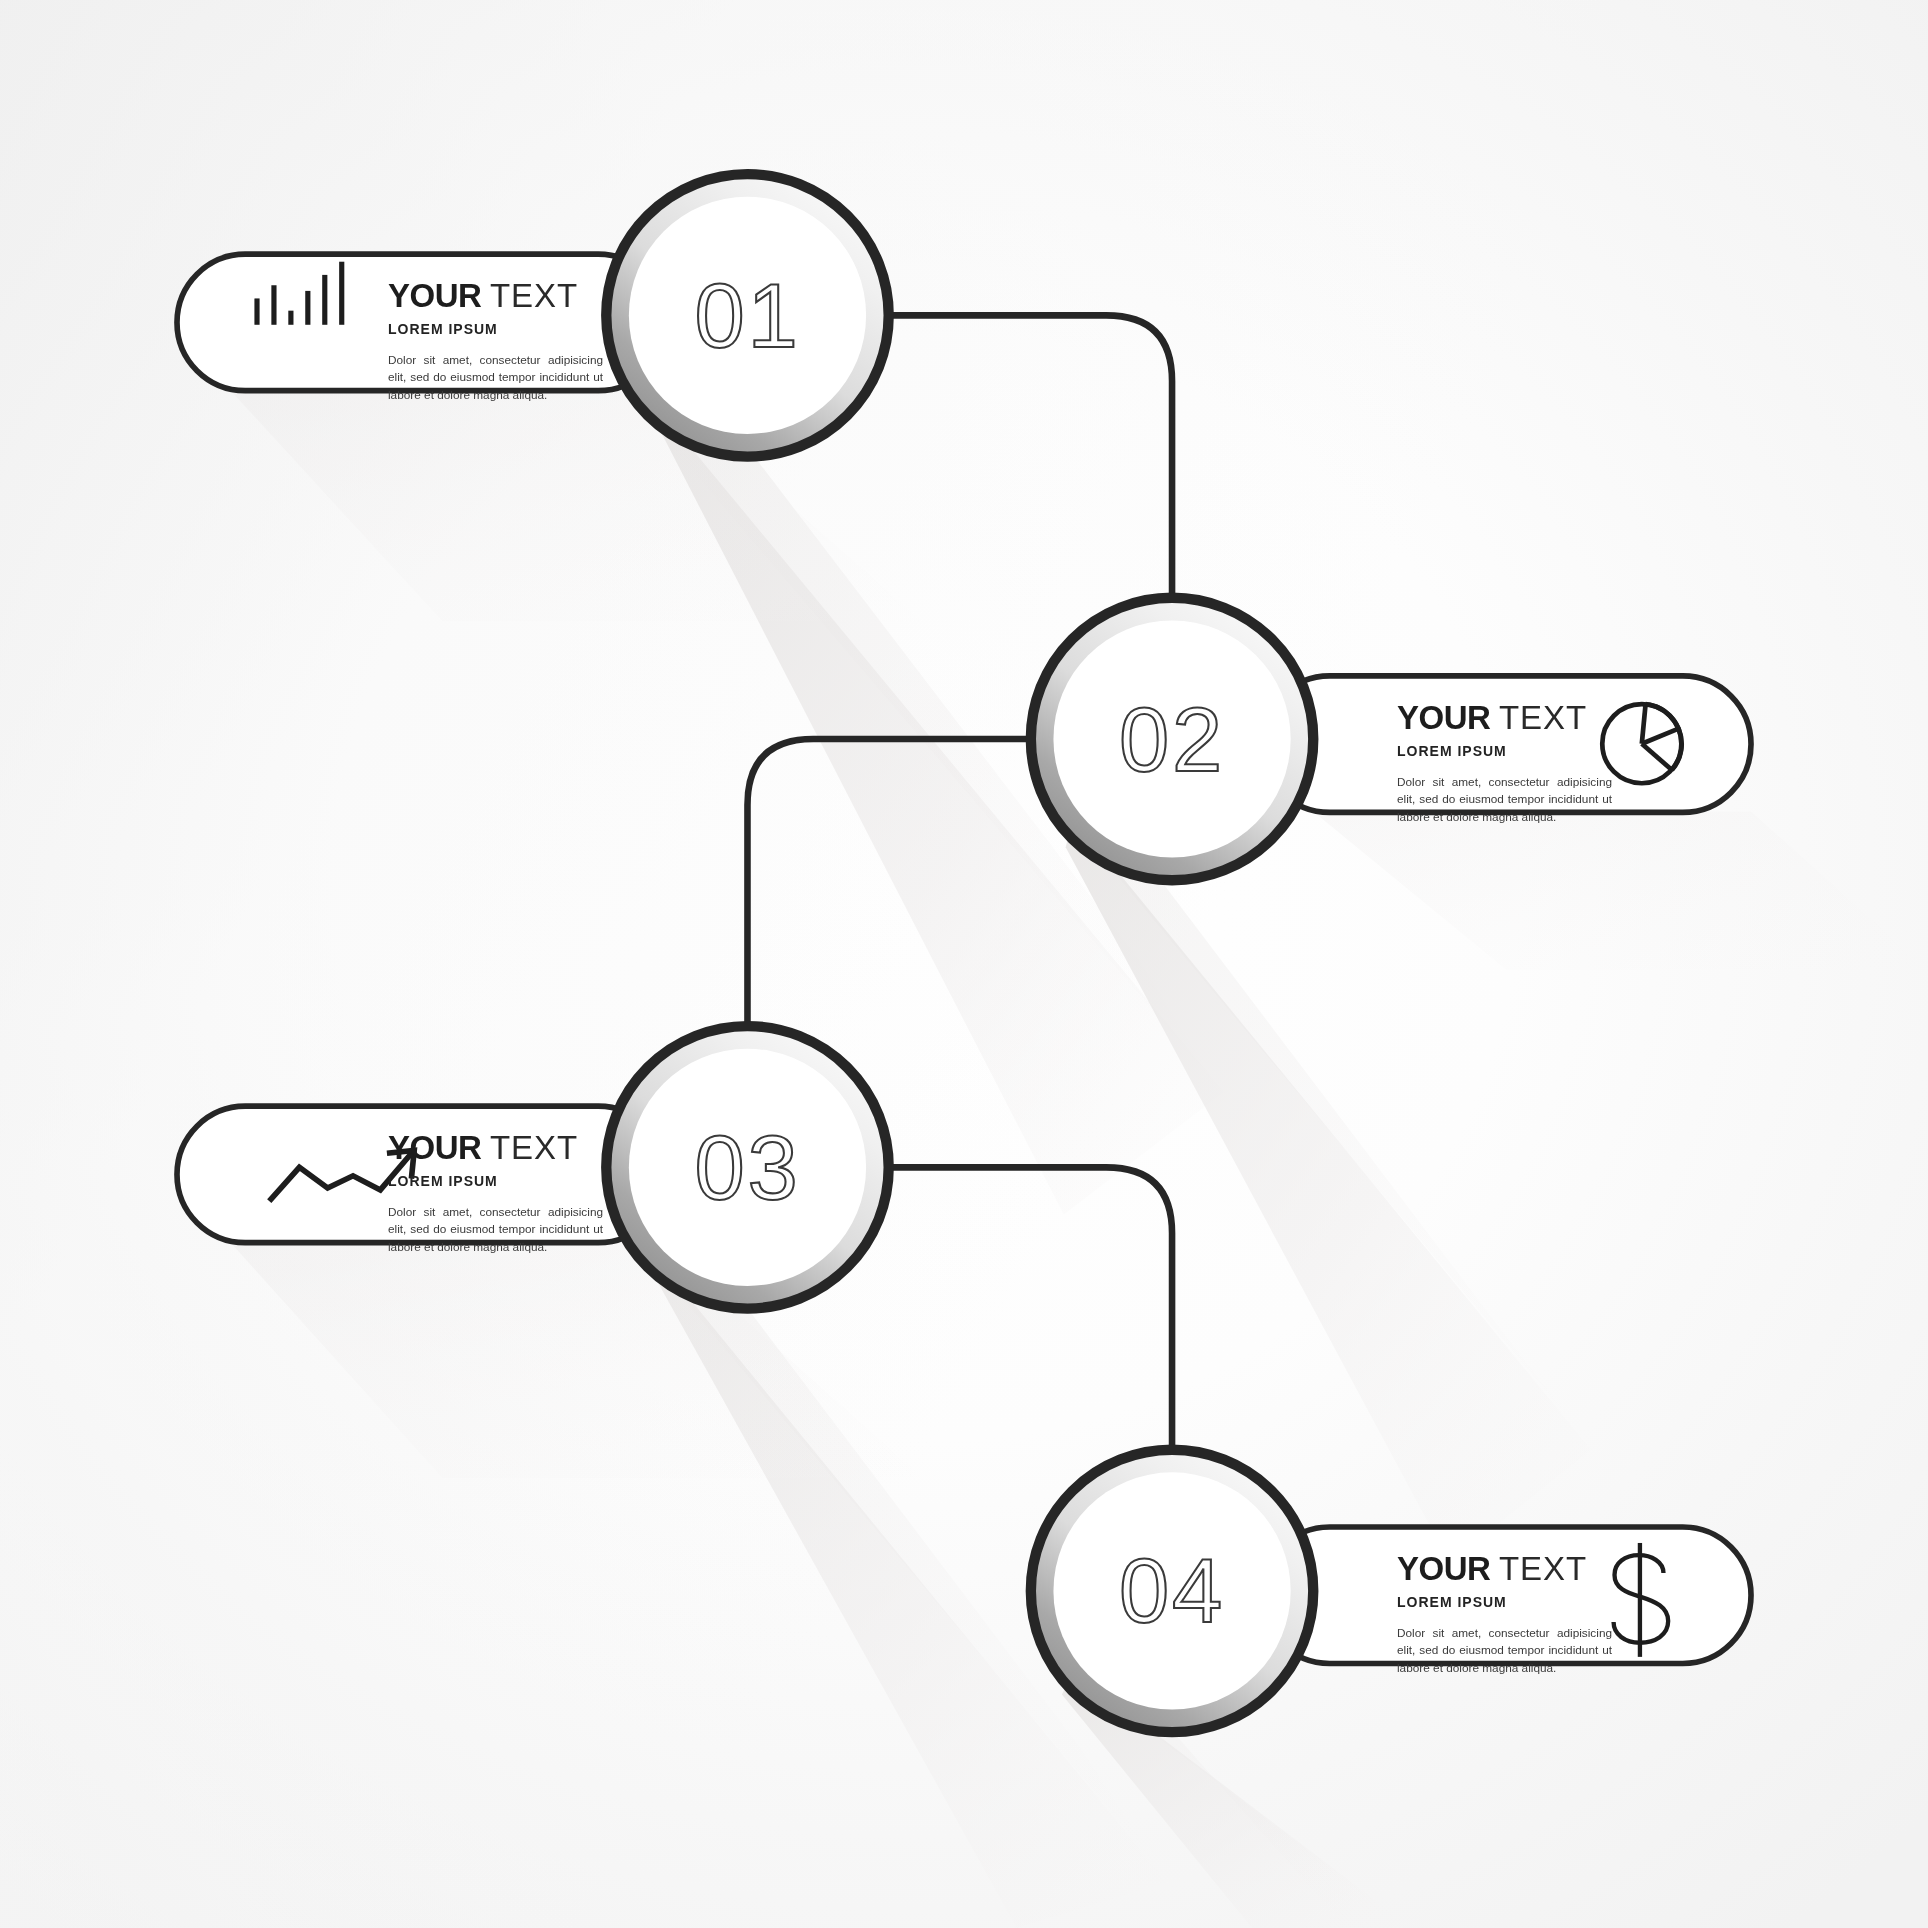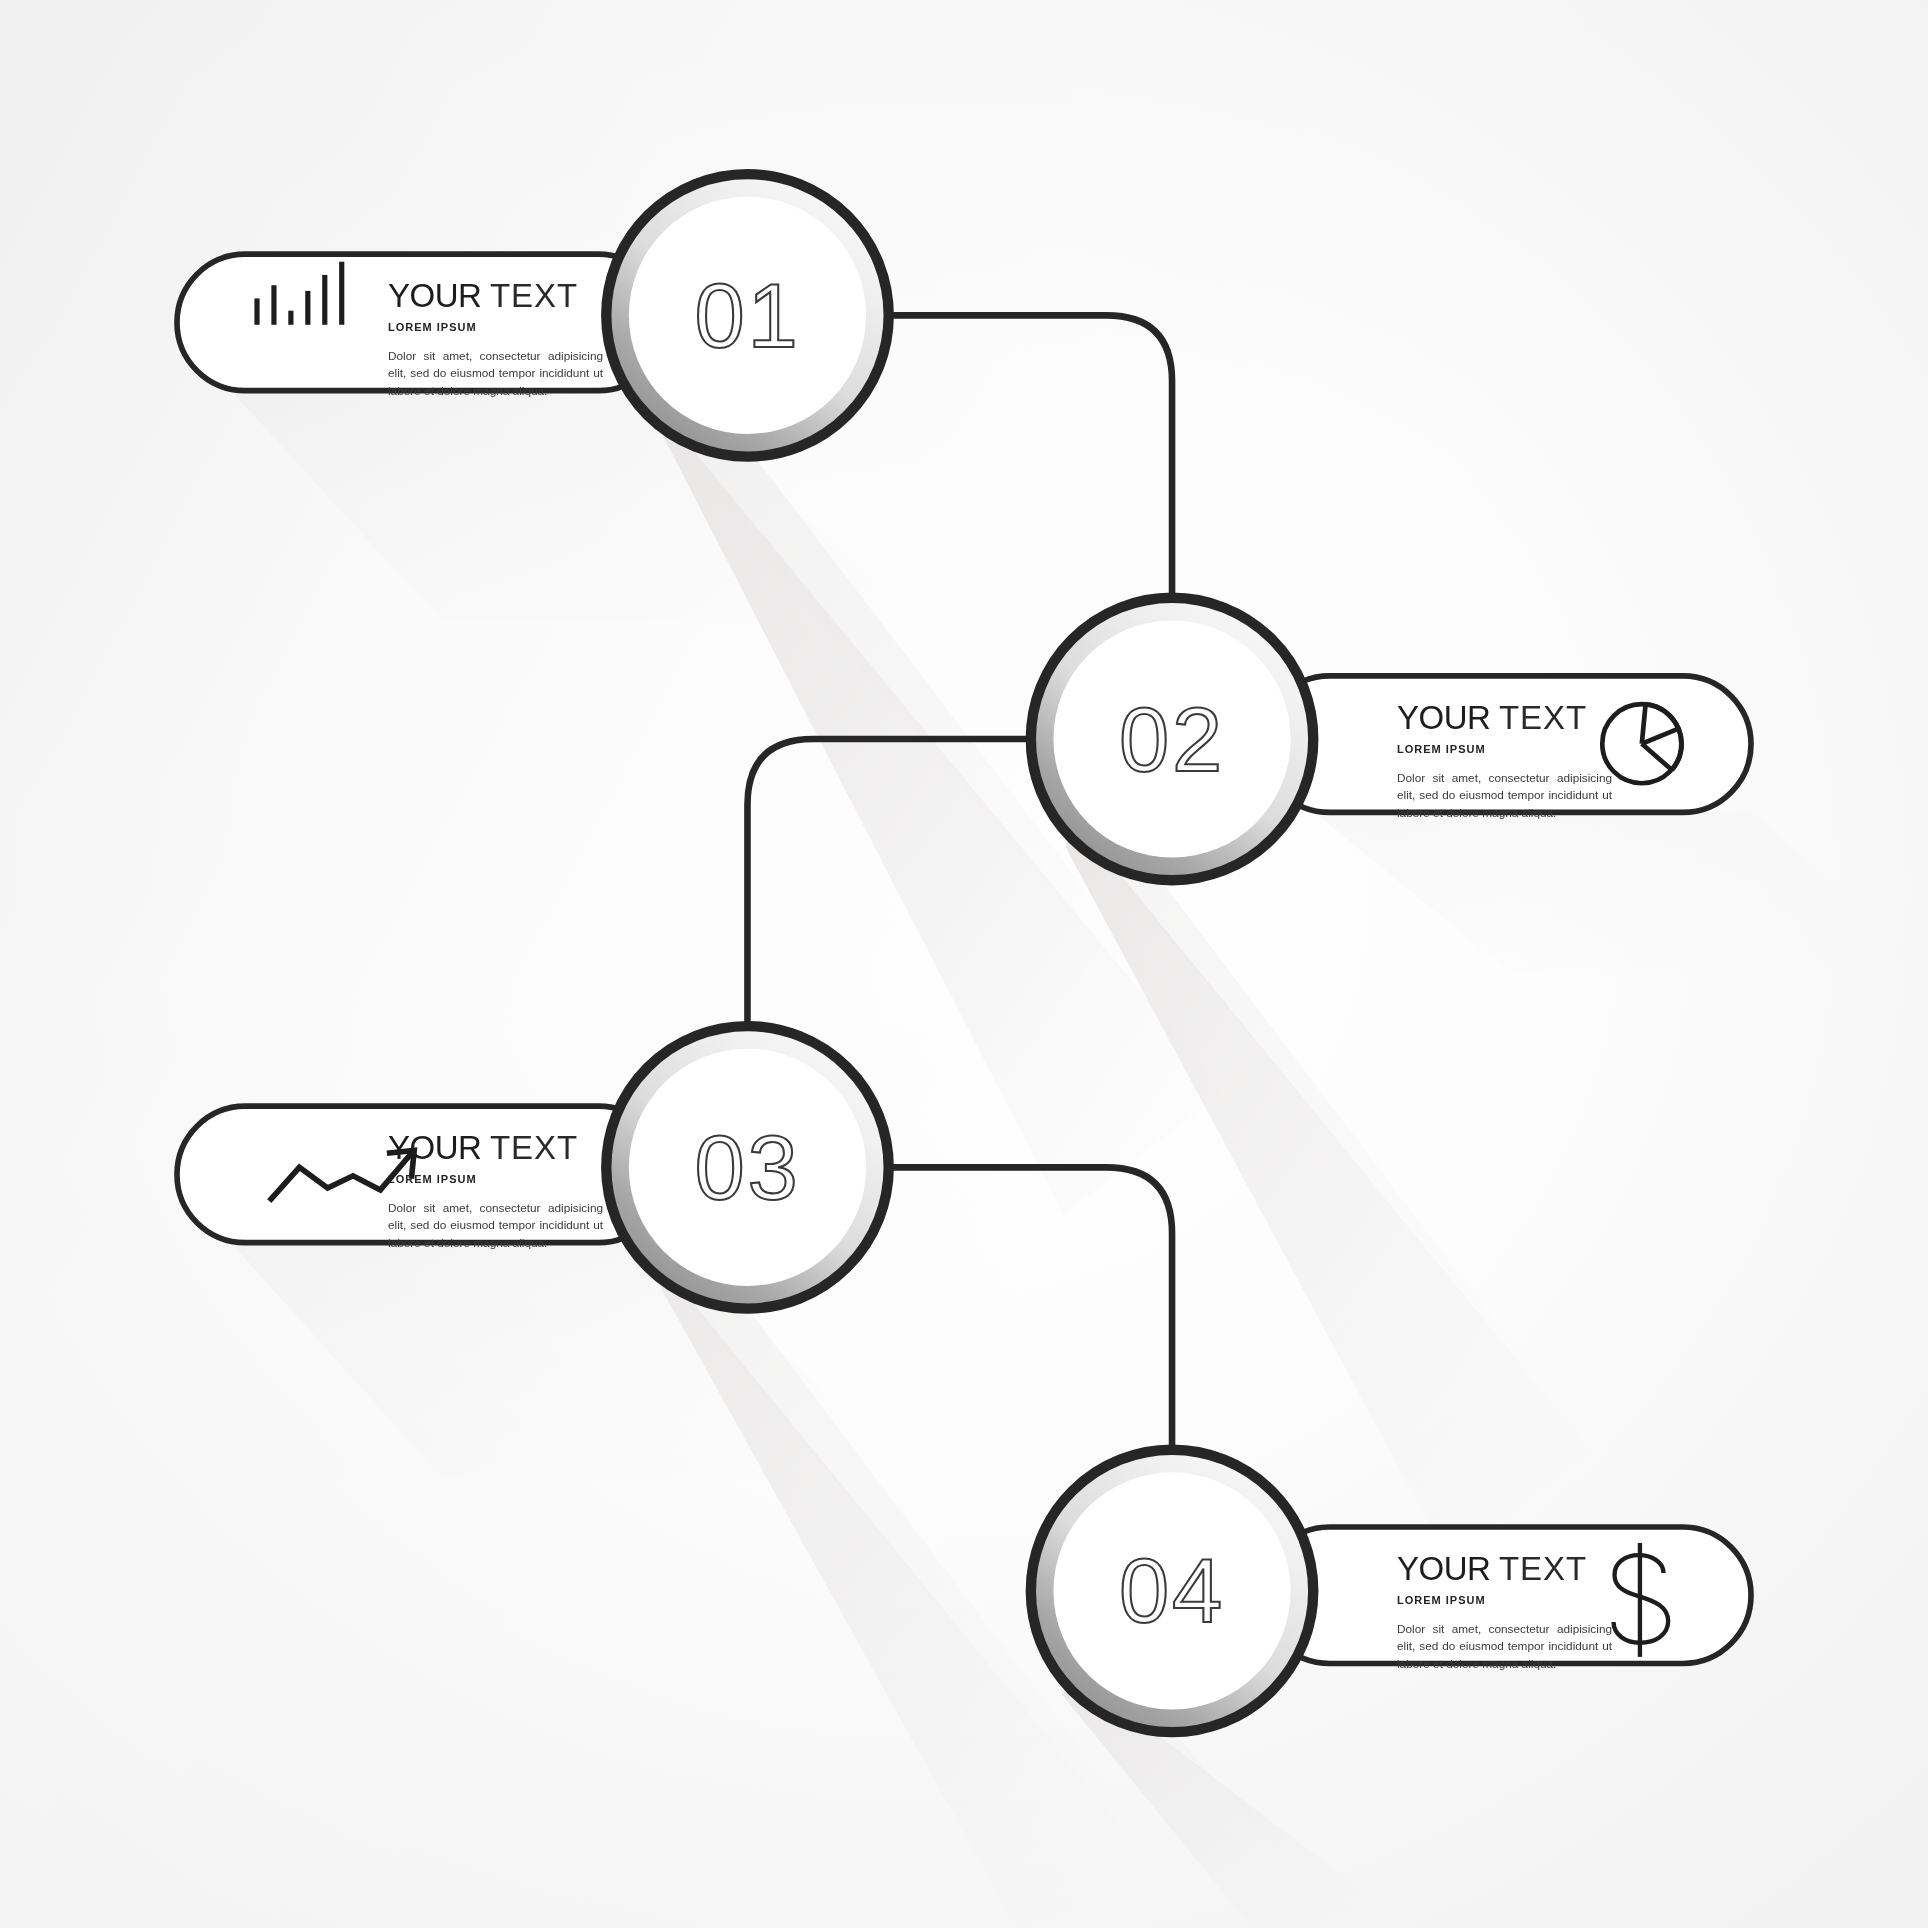--- a/index.html
+++ b/index.html
@@ -53,30 +53,30 @@
   }
 
   .headline {
     font-size: 33px;
     letter-spacing: 0.5px;
     white-space: nowrap;
     line-height: 1;
     color: #1d1d1d;
   }
   .headline .bold {
-    font-weight: 400;
+    font-weight: 700;
     letter-spacing: -0.5px;
   }
   .headline .light {
     font-weight: 400;
     letter-spacing: 0.9px;
     color: #2a2a2a;
   }
   .subhead {
-    font-size: 11px;
+    font-size: 14px;
     font-weight: 700;
     letter-spacing: 1px;
     color: #232323;
     margin-top: 8.5px;
     white-space: nowrap;
   }
   .bodytext {
     font-size: 11.8px;
     font-weight: 400;
     line-height: 1.52;

